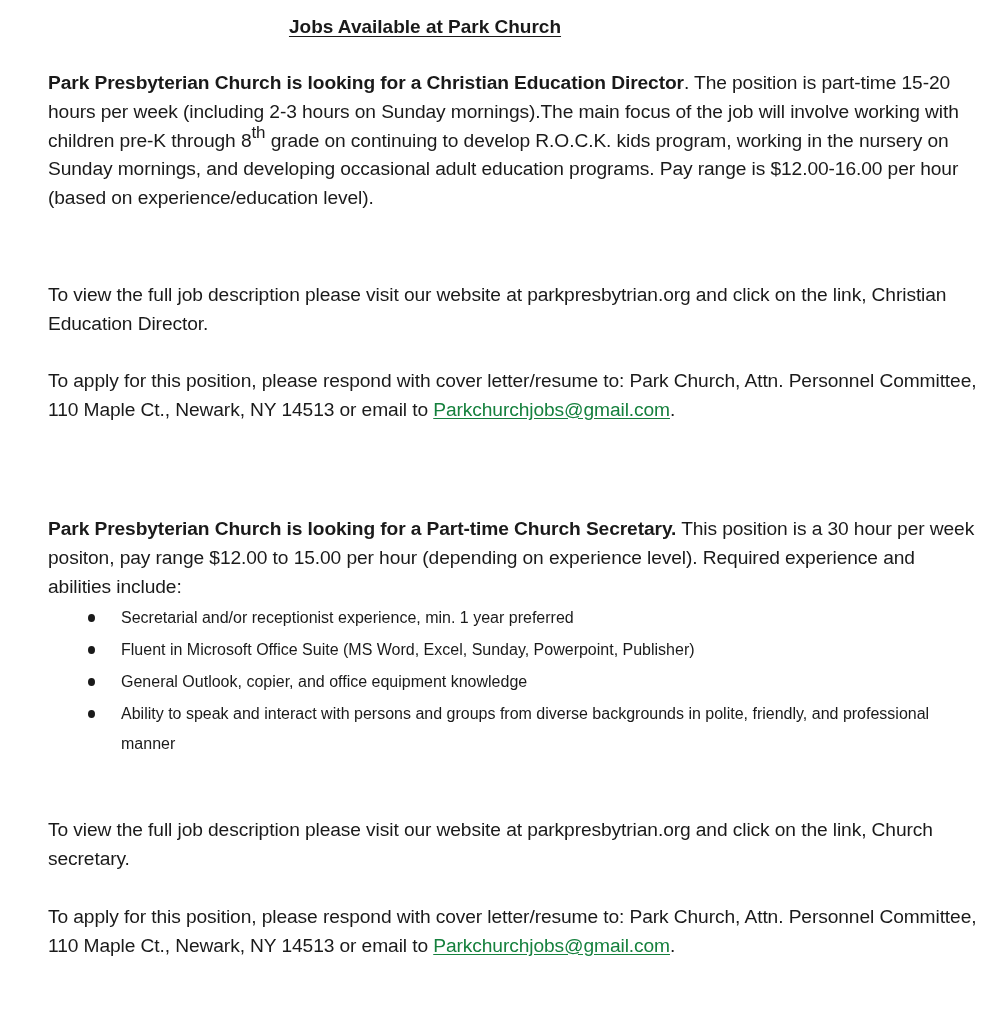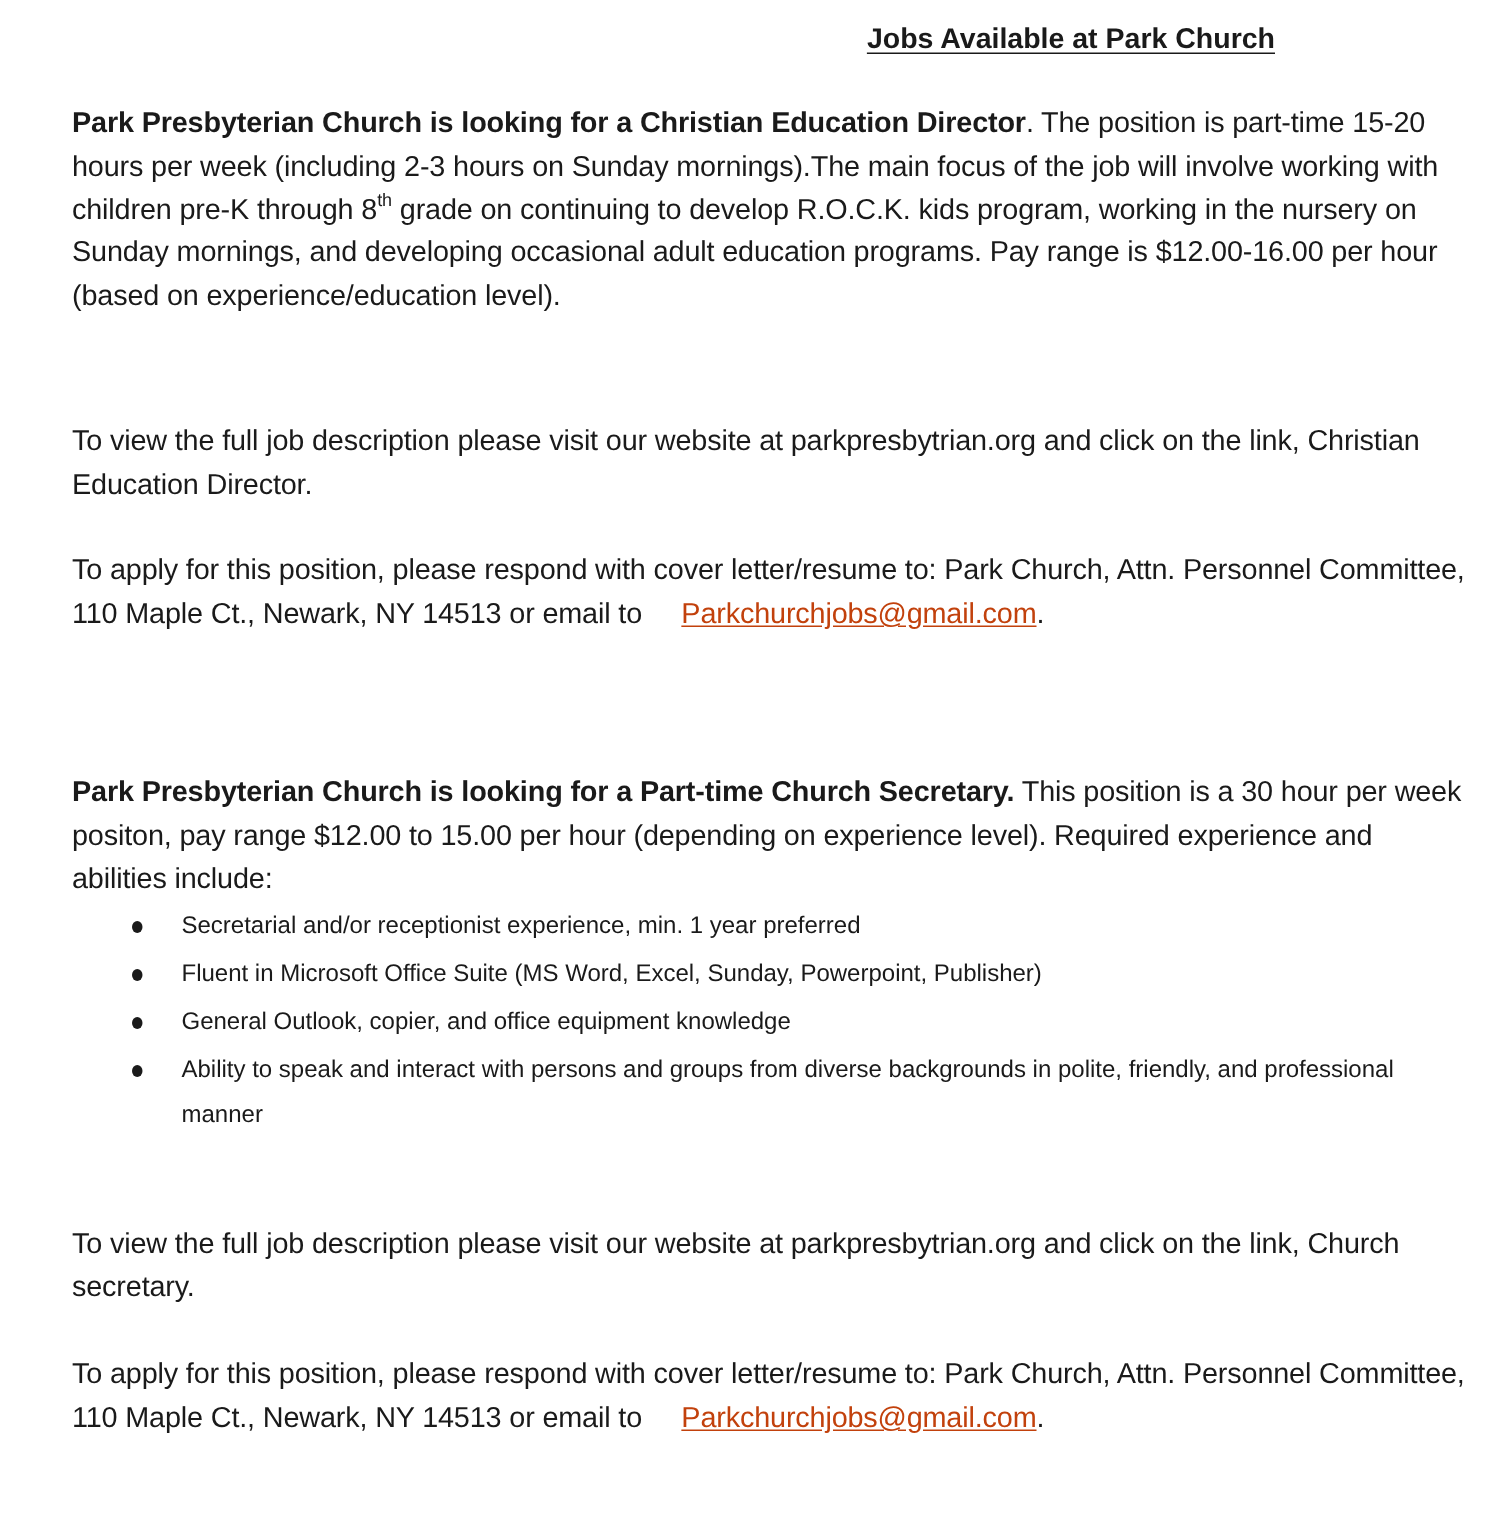--- a/index.html
+++ b/index.html
@@ -1,23 +1,23 @@
 <!DOCTYPE html>
 <html><head>
 <meta charset="utf-8">
 <style>
   html, body { margin:0; padding:0; background:#ffffff; }
   body { width:1001px; height:1024px; overflow:hidden; position:relative;
          font-family:"Liberation Sans", "DejaVu Sans", sans-serif; color:#1a1a1a; }
-  .title { position:absolute; left:0; width:850px; top:16px; text-align:right;
+  .title { position:absolute; left:0; width:850px; top:16px; text-align:center;
            font-weight:bold; font-size:19px; text-decoration:underline; text-underline-offset:3px; }
   .para { position:absolute; left:48px; width:935px; font-size:19.2px; line-height:28.8px; letter-spacing:-0.1px; }
   .para b { font-weight:bold; }
-  sup { font-size:12px; line-height:0; vertical-align:9px; }
-  .link { color:#c2410c; text-decoration:underline; text-underline-offset:2px;margin-left:21px; }
+  sup { font-size:17px; line-height:0; vertical-align:9px; }
+  .link { color:#15803d; text-decoration:underline; text-underline-offset:2px; }
   ul.bullets { position:absolute; left:48px; width:935px; margin:0; padding:0; list-style:none; font-size:16px; line-height:29.5px; }
   ul.bullets li { position:relative; padding-left:73px; margin-bottom:2.5px; }
   ul.bullets li .dot { position:absolute; left:40px; top:11px; width:7px; height:8px; border-radius:50%; background:#1a1a1a; }
 </style>
 </head>
 <body>
 
 <div class="title">Jobs Available at Park Church</div>
 
 <div class="para" style="top:69px;">

